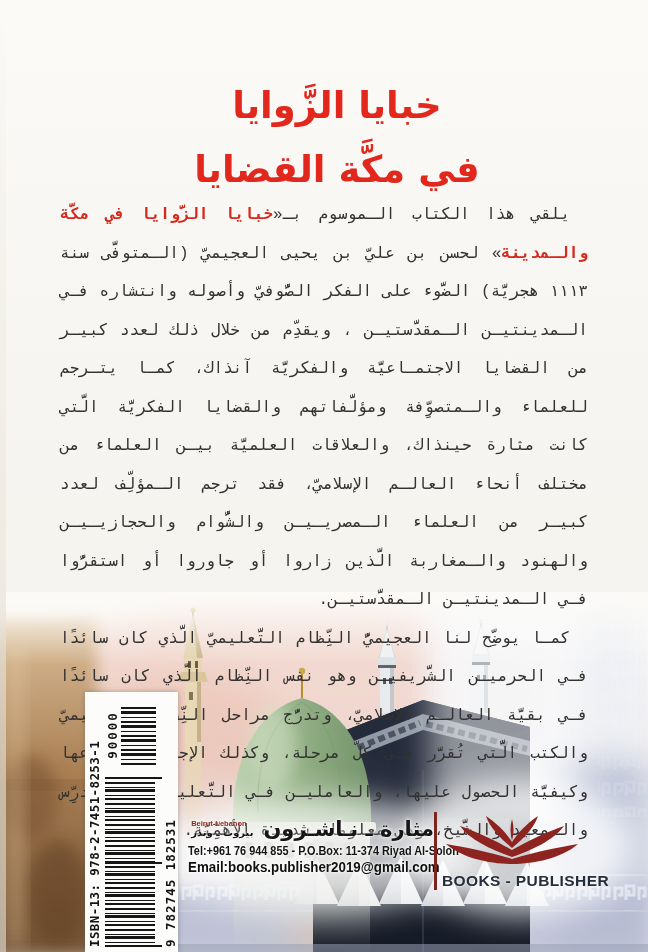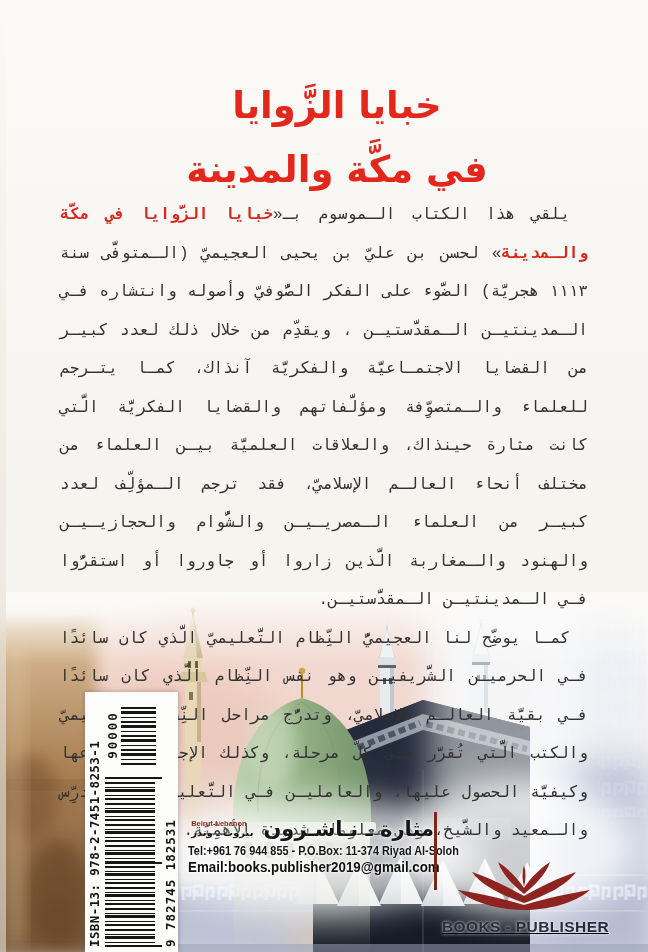--- a/index.html
+++ b/index.html
@@ -38,33 +38,33 @@
   .pub-loc{line-height:1.05;padding-bottom:2px;padding-left:36px;}
   .loc-en{font-family:"Liberation Sans",sans-serif;font-size:7.5px;font-weight:bold;color:#8a2a1e;white-space:nowrap;}
   .loc-ar{font-size:10px;font-weight:bold;color:#141414;direction:rtl;white-space:nowrap;}
   .pub-sep{width:2px;height:22px;background:#1c1c1c;margin:0 5px 1px 5px;}
   .pub-name{font-size:21px;font-weight:bold;color:#161616;direction:rtl;white-space:nowrap;line-height:1;}
   .pub-tel{font-family:"Liberation Sans",sans-serif;font-size:12.5px;font-weight:bold;color:#141414;margin-top:4px;white-space:nowrap;transform:scaleX(.87);transform-origin:0 0;}
   .pub-email{font-family:"Liberation Sans",sans-serif;font-size:14.5px;font-weight:bold;color:#101010;margin-top:1px;white-space:nowrap;transform:scaleX(.92);transform-origin:0 0;}
 
   
   .logo-divider{position:absolute;left:434px;top:812px;width:2.5px;height:78px;background:#7c241d;z-index:3;}
-  .logo{position:absolute;left:442px;top:860px;width:164px;text-align:center;z-index:3;text-decoration:underline;}
+  .logo{position:absolute;left:442px;top:814px;width:164px;z-index:3;}
   .logo-caption{font-family:"Liberation Sans",sans-serif;font-size:15.5px;font-weight:bold;letter-spacing:.4px;color:#242d3a;white-space:nowrap;margin-top:2px;text-shadow:0 0 3px rgba(255,255,255,.9);}
 
   .edge-left{position:absolute;left:0;top:0;width:6px;height:952px;background:linear-gradient(180deg,rgba(240,238,233,0) 0%,rgba(236,231,222,.7) 60%,rgba(203,194,180,.8) 100%);z-index:4;}
 </style>
 </head>
 <body>
 
 <div class="page">
 
   <header class="title">
     <div class="title-line">خبايا الزَّوايا</div>
-    <div class="title-line">في مكَّة والمدينة</div>
+    <div class="title-line">في مكَّة القضايا</div>
   </header>
 
   <main class="blurb" dir="rtl" lang="ar">
     <p><span>يلقي هذا الكتاب الـموسوم بـ«</span><span class="red">خبايا الزَّوايا في مكَّة والـمدينة</span><span>» لحسن بن عليّ بن يحيى العجيميّ (الـمتوفَّى سنة ١١١٣ هجريَّة) الضَّوء على الفكر الصُّوفيّ وأصوله وانتشاره فـي الـمدينتيـن الـمقدَّستيـن ، ويقدِّم من خلال ذلك لعدد كبيـر من القضايا الاجتمـاعيَّة والفكريَّة آنذاك، كمـا يتـرجم للعلماء والـمتصوِّفة ومؤلَّفاتهم والقضايا الفكريَّة الَّتي كانت مثارة حينذاك، والعلاقات العلميَّة بيـن العلماء من مختلف أنحاء العالـم الإسلاميّ، فقد ترجم الـمؤلِّف لعدد كبيـر من العلماء الـمصريـيـن والشُّوام والحجازيـيـن والهنود والـمغاربة الَّذين زاروا أو جاوروا أو استقرُّوا فـي الـمدينتيـن الـمقدَّستيـن.</span></p>
     <p>كمـا يوضِّح لنا العجيميُّ النِّظام التَّعليميّ الَّذي كان سائدًا فـي الحرميـن الشَّريفيـن وهو نفس النِّظام الَّذي كان سائدًا فـي بقيَّة العالـم الإسلاميّ، وتدرُّج مراحل النِّظام التَّعليميّ والكتب الَّتي تُقرَّر فـي كلّ مرحلة، وكذلك الإجازة وأنواعها وكيفيَّة الحصول عليها، والعامليـن فـي التَّعليم من الـمُدرِّس والـمعيد والشَّيخ، وهي معلومات شديدة الأهمِّيَّة.</p>
   </main>
 
   <div class="photo">
     <svg width="648" height="360" viewBox="0 0 648 360" xmlns="http://www.w3.org/2000/svg">
       <defs>

